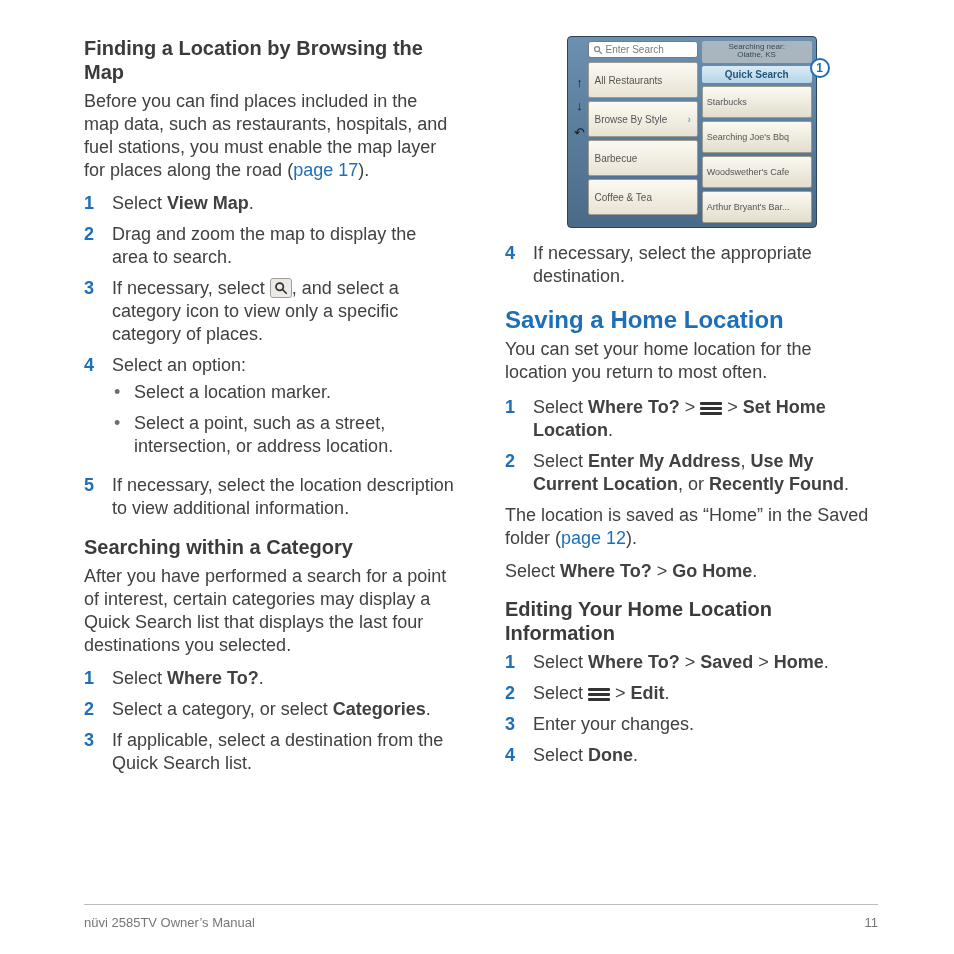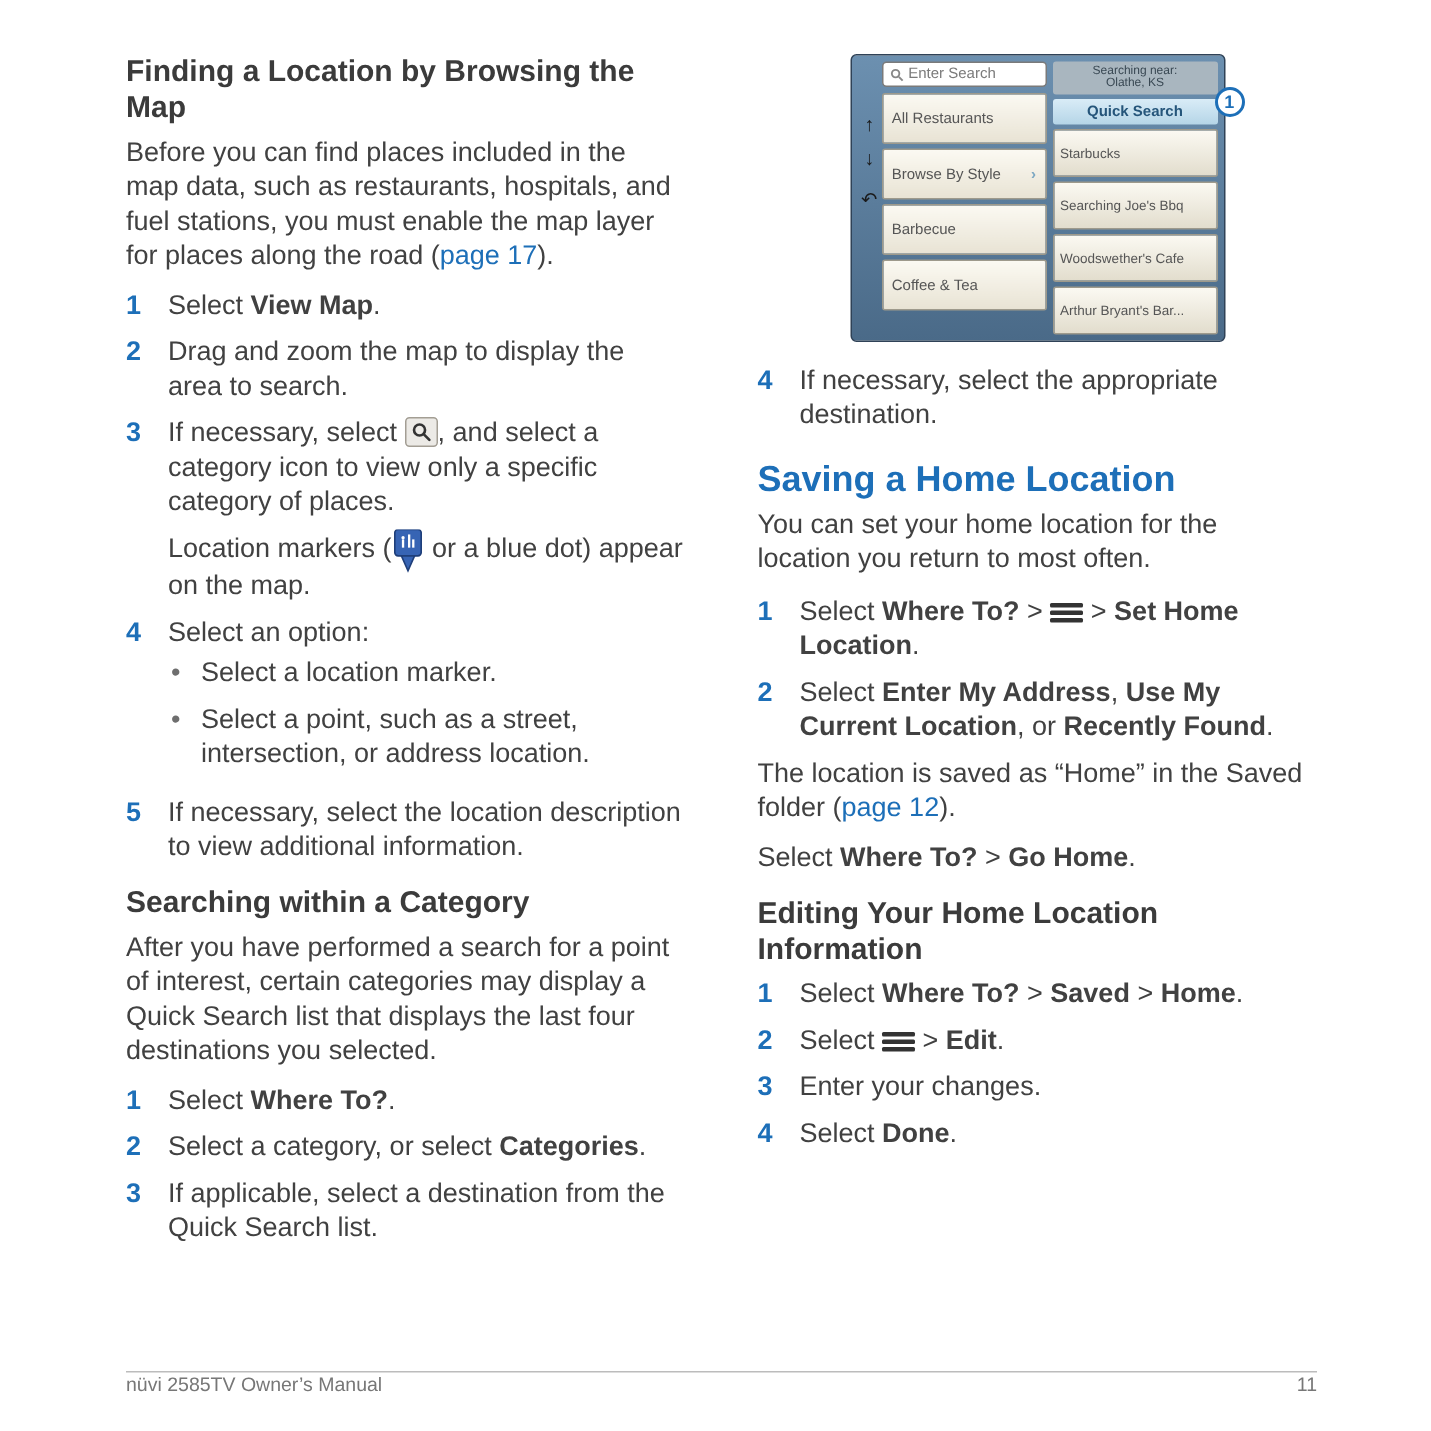--- a/index.html
+++ b/index.html
@@ -14,31 +14,31 @@
   .link { color: #1d6fb8; }
   .bold { font-weight: bold; }
   ol.steps { list-style: none; padding: 0; margin: 0 0 14px 0; }
   ol.steps > li { display: flex; align-items: flex-start; gap: 14px; margin: 0 0 8px 0; font-size: 18px; line-height: 1.28; }
   ol.steps > li .num { font-weight: bold; color: #1d6fb8; min-width: 14px; font-size: 18px; }
   ol.steps > li .txt { flex: 1; }
   ul.bullets { list-style: none; padding: 0; margin: 4px 0 0 28px; }
   ul.bullets li { position: relative; padding-left: 22px; font-size: 18px; line-height: 1.28; margin: 0 0 8px 0; }
   ul.bullets li::before { content: "•"; position: absolute; left: 2px; top: 0; color: #6e6e6e; }
   .indent-block { font-size: 18px; line-height: 1.28; }
-  .footer { border-top: 1px solid #bcbcbc; display: flex; justify-content: space-between; font-size: 13px; color: #777; margin-top: 14px; }
+  .footer { border-top: 1px solid #bcbcbc; padding-top: 10px; display: flex; justify-content: space-between; font-size: 13px; color: #777; margin-top: 14px; }
   .search-icon { display: inline-flex; align-items: center; justify-content: center; width: 22px; height: 20px; background: #eceae6; border: 1px solid #a39e94; border-radius: 3px; vertical-align: middle; position: relative; top: -1px; }
   .search-icon svg { width: 14px; height: 14px; }
   .marker-icon { display: inline-flex; align-items: center; justify-content: center; width: 22px; height: 24px; vertical-align: middle; position: relative; top: 1px; }
   .menu-icon-wrap { display: inline-flex; flex-direction: column; justify-content: center; width: 22px; height: 14px; vertical-align: middle; }
   
   .device { width: 250px; margin: 0 auto 14px auto; background: linear-gradient(#6c90b0,#4a6a88); border: 1px solid #2f4257; border-radius: 4px; padding: 4px; font-size: 10px; color: #3b3b3b; position: relative; }
   .device-inner { display: flex; gap: 4px; }
   .dev-right { flex: 1; }
   .dev-search { background: #fff; border: 1px solid #7a7a7a; border-radius: 3px; padding: 2px 4px; font-size: 10px; color: #7a7a7a; width: 100%; display: flex; align-items: center; gap: 3px; margin-bottom: 4px; }
-  .dev-row { background: linear-gradient(#fbf9f2,#e8e3d4); border: 1px solid #9e9a8c; border-radius: 2px; padding: 16px 6px; font-size: 10px; color: #555; margin-bottom: 3px; display: flex; align-items: center; justify-content: space-between; height: 26px; }
+  .dev-row { background: linear-gradient(#fbf9f2,#e8e3d4); border: 1px solid #9e9a8c; border-radius: 2px; padding: 4px 6px; font-size: 10px; color: #555; margin-bottom: 3px; display: flex; align-items: center; justify-content: space-between; height: 36px; }
   .dev-row .chev { color: #7ca7c2; font-weight: bold; }
   .dev-side-icons { width: 16px; display: flex; flex-direction: column; align-items: center; gap: 8px; padding-top: 34px; }
   .dev-side-icons span { font-size: 13px; color: #1a1a1a; }
   .dev-near { background: #a9b6bf; text-align: center; font-size: 8px; line-height: 1.05; padding: 2px 2px 3px; border-radius: 2px; color: #394853; margin-bottom: 3px; }
   .dev-qs-title { background: linear-gradient(#d9ecf7,#b5d5e7); color: #25557a; text-align: center; font-size: 10px; font-weight: bold; border-radius: 2px; padding: 3px 2px; margin-bottom: 3px; position: relative; }
   .dev-qs-item { background: linear-gradient(#fbf9f2,#e2ddcd); border: 1px solid #9e9a8c; border-radius: 2px; padding: 3px 4px; font-size: 9px; color: #555; margin-bottom: 3px; height: 32px; display: flex; align-items: center; white-space: nowrap; overflow: hidden; }
   .callout-circle { position: absolute; right: -18px; top: -8px; width: 20px; height: 20px; border: 2px solid #1d6fb8; border-radius: 50%; background: #fff; display: flex; align-items: center; justify-content: center; font-size: 12px; font-weight: bold; color: #1d6fb8; }
   .dev-left-wrap { display: flex; }
 </style>
 </head>
@@ -64,34 +64,20 @@
         </li>
         <li>
           <span class="num">3</span>
           <span class="txt">
             <span>If necessary, select </span><span class="search-icon">
                 <svg viewBox="0 0 16 16">
                   <circle cx="6.5" cy="6.5" r="4.2" fill="none" stroke="#333" stroke-width="2"></circle>
                   <line x1="10" y1="10" x2="14" y2="14" stroke="#333" stroke-width="2" stroke-linecap="round"></line>
                 </svg>
               </span><span>, and select a category icon to view only a specific category of places.</span>
-            <span style="display:block; margin-top:8px;">
-              <span>Location markers (</span><span class="marker-icon">
-                  <svg viewBox="0 0 20 26">
-                    <rect x="2" y="0" width="16" height="16" rx="2" fill="#3764b4" stroke="#1f3f7a"></rect>
-                    <path d="M10 16 L6 16 L10 25 L14 16 Z" fill="#3764b4" stroke="#1f3f7a"></path>
-                    <g fill="#fff">
-                      <circle cx="7" cy="5" r="1"></circle>
-                      <rect x="6.3" y="6" width="1.4" height="5"></rect>
-                      <rect x="10" y="3" width="1.4" height="8"></rect>
-                      <rect x="12.5" y="6" width="1.4" height="5"></rect>
-                    </g>
-                  </svg>
-                </span><span> or a blue dot) appear on the map.</span>
-            </span>
           </span>
         </li>
         <li>
           <span class="num">4</span>
           <span class="txt">
             <span>Select an option:</span>
             <ul class="bullets" style="margin-left:0;">
               <li>Select a location marker.</li>
               <li>Select a point, such as a street, intersection, or address location.</li>
             </ul>

